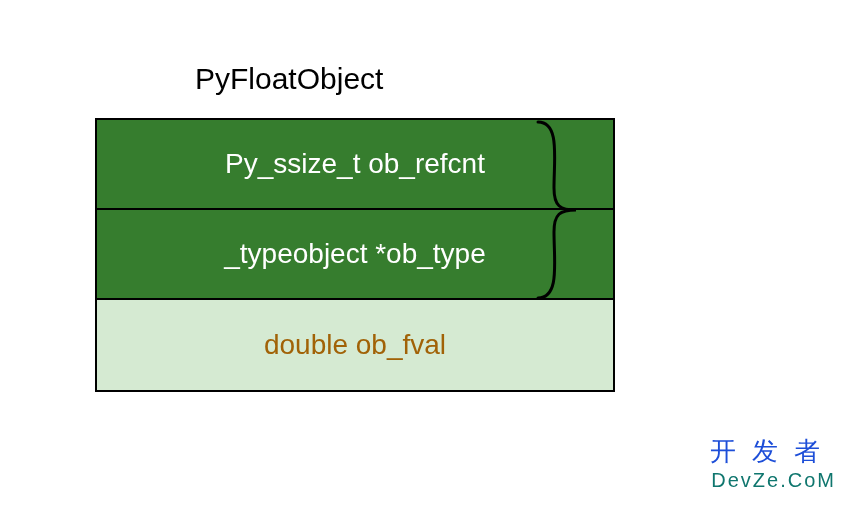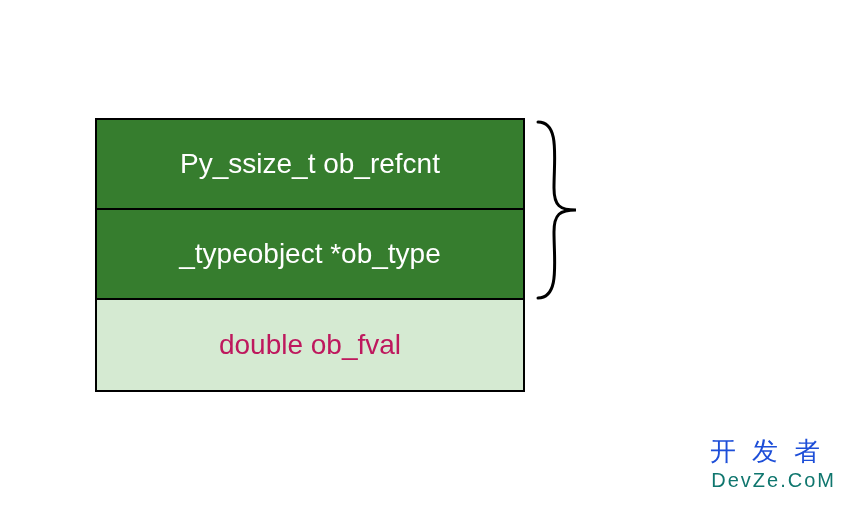--- a/index.html
+++ b/index.html
@@ -1,33 +1,34 @@
 <!DOCTYPE html>
 <html><head>
 <meta charset="utf-8">
 <style>
   * { box-sizing: border-box; margin: 0; padding: 0; }
   html, body { width: 860px; height: 510px; font-family: Arial, Helvetica, sans-serif; background: #fff; position: relative; }
   .stage { position: relative; width: 860px; height: 510px; }
   .title { position: absolute; left: 195px; top: 62px; font-size: 30px; color: #000; }
-  .struct { position: absolute; left: 95px; top: 118px; width: 430px; border: 2px solid #000; }
+  .struct { position: absolute; left: 95px; top: 118px; width: 520px; border: 2px solid #000; }
   .row { height: 90px; border-bottom: 2px solid #000; display: flex; align-items: center; justify-content: center; font-size: 28px; }
   .row:last-child { border-bottom: none; }
   .row.dark { background: #367d2e; color: #fff; }
-  .row.light { background: #d5ead2; color: #be185d; }
+  .row.light { background: #d5ead2; color: #a16207; }
   .brace { position: absolute; left: 530px; top: 118px; }
   .label { position: absolute; left: 615px; top: 194px; font-size: 30px; color: #000; }
   .watermark { position: absolute; right: 24px; bottom: 18px; text-align: right; }
   .watermark .wm1 { color: #1d4ed8; font-size: 26px; letter-spacing: 16px; font-weight: 400; }
   .watermark .wm2 { color: #0f766e; font-size: 20px; letter-spacing: 2px; font-weight: 400; }
 </style>
 </head>
 <body>
 
 <div class="stage">
+  <div class="title">PyFloatObject</div>
 
   <div class="struct">
     <div class="row dark">
       <span>Py_ssize_t ob_refcnt</span>
     </div>
     <div class="row dark">
       <span>_typeobject *ob_type</span>
     </div>
     <div class="row light">
       <span>double ob_fval</span>

